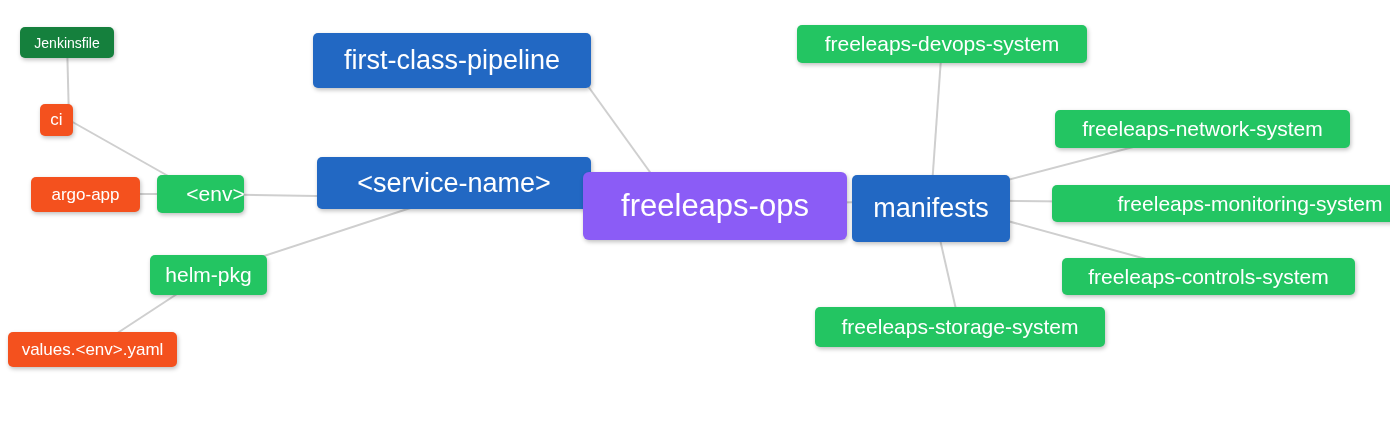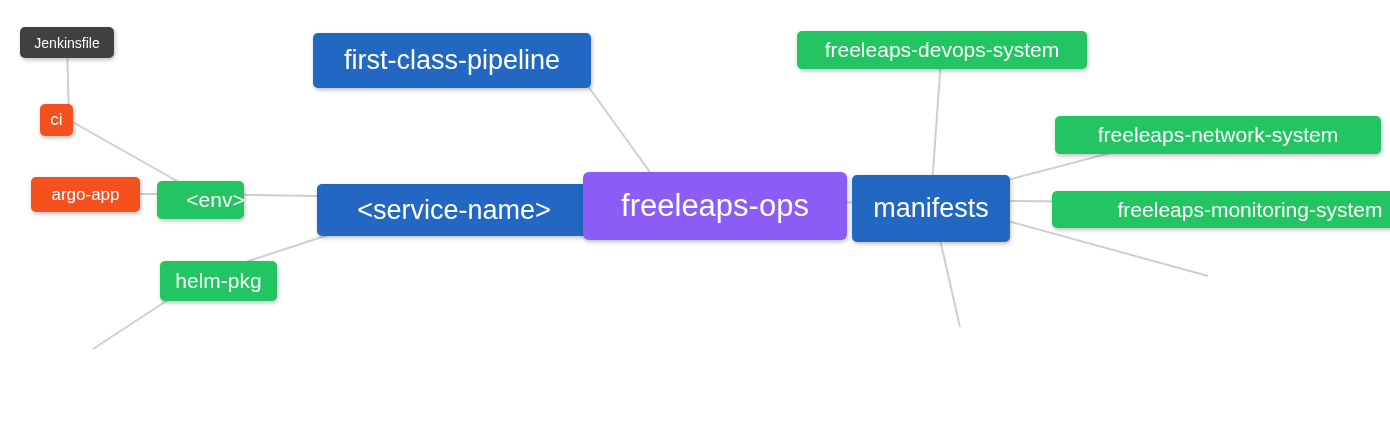--- a/index.html
+++ b/index.html
@@ -30,24 +30,24 @@
     box-sizing: border-box;
     border-radius: 5px;
     box-shadow: 1px 2px 4px rgba(0,0,0,0.25);
     cursor: pointer;
     user-select: none;
   }
   .c-dark   { background: #8b5cf6; }
   .c-blue   { background: #2268c3; }
   .c-green  { background: #23c562; }
   .c-red    { background: #f4511e; }
-  .c-orange { background: #404040; }
+  .c-orange { background: #15803d; }
   .lv-root { font-size: 31px; border-radius: 6px; }
   .lv1     { font-size: 27px; }
-  .lv2     { font-size: 21px; margin-top: 6px; }
+  .lv2     { font-size: 21px; }
   .lv3     { font-size: 17px; }
   .lv4     { font-size: 14px; }
 </style>
 </head>
 <body>
 
 <div class="canvas">
 
   <svg class="edge-layer" viewBox="0 0 1390 421" xmlns="http://www.w3.org/2000/svg">
     <line x1="67" y1="42" x2="69" y2="120"></line>
@@ -67,32 +67,35 @@
   </svg>
 
   <div class="node c-orange lv4" style="left:20px;  top:27px;  width:94px;  height:31px;">Jenkinsfile</div>
 
   <div class="node c-red lv3" style="left:40px;  top:104px; width:33px;  height:32px;">ci</div>
 
   <div class="node c-red lv3" style="left:31px;  top:177px; width:109px;  height:35px;">argo-app</div>
 
   <div class="node c-green lv2" style="left:157px; top:175px; width:87px;  height:38px;padding-left:30px;">&lt;env&gt;</div>
 
-  <div class="node c-green lv2" style="left:160px; top:255px; width:117px; height:40px;">helm-pkg</div>
+  <div class="node c-green lv2" style="left:150px; top:255px; width:117px; height:40px;">helm-pkg</div>
 
+  <div class="node c-red lv3" style="left:8px;   top:332px; width:169px; height:35px;">values.&lt;env&gt;.yaml</div>
 
   <div class="node c-blue lv1" style="left:313px; top:33px;  width:278px; height:55px;">first-class-pipeline</div>
 
-  <div class="node c-blue lv1" style="left:317px; top:184px; width:274px; height:52px;">&lt;service-name&gt;</div>
+  <div class="node c-blue lv1" style="left:317px; top:157px; width:274px; height:52px;">&lt;service-name&gt;</div>
 
   <div class="node c-dark lv-root" style="left:583px; top:172px; width:264px; height:68px;">freeleaps-ops</div>
 
   <div class="node c-blue lv1" style="left:852px; top:175px; width:158px; height:67px;">manifests</div>
 
   <div class="node c-green lv2" style="left:797px;  top:25px;  width:290px; height:38px;">freeleaps-devops-system</div>
 
-  <div class="node c-green lv2" style="left:1055px; top:110px; width:326px; height:38px;">freeleaps-network-system</div>
+  <div class="node c-green lv2" style="left:1055px; top:110px; width:295px; height:38px;">freeleaps-network-system</div>
 
   <div class="node c-green lv2" style="left:1052px; top:185px; width:396px; height:37px;">freeleaps-monitoring-system</div>
 
+  <div class="node c-green lv2" style="left:1062px; top:258px; width:293px; height:37px;">freeleaps-controls-system</div>
 
+  <div class="node c-green lv2" style="left:815px;  top:307px; width:290px; height:40px;">freeleaps-storage-system</div>
 
 </div>
 
 </body></html>

